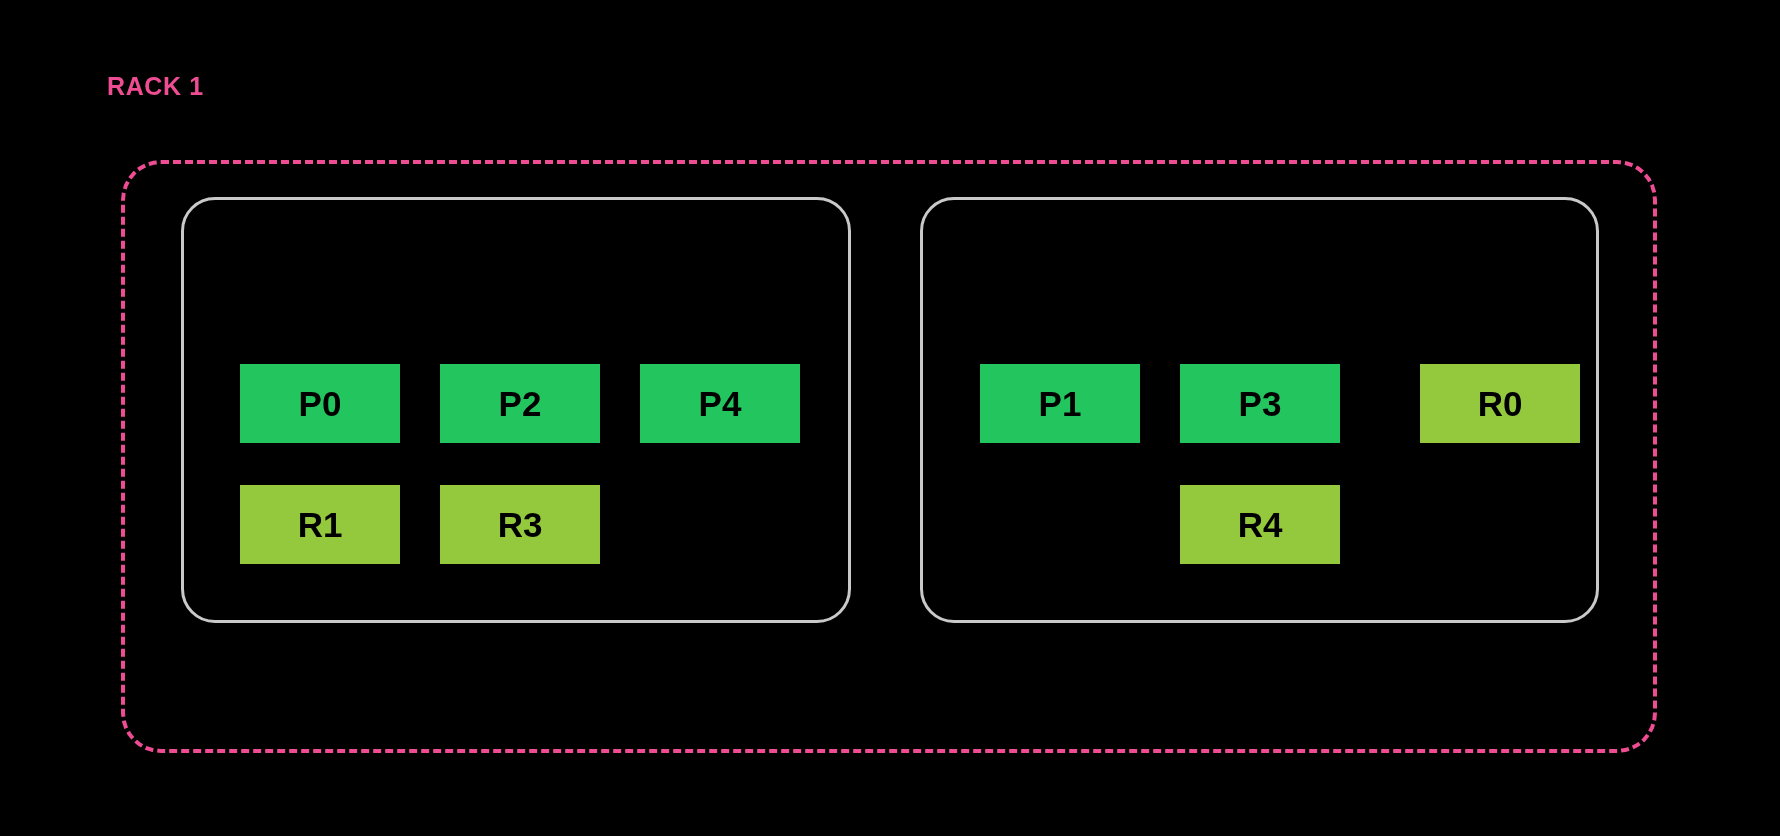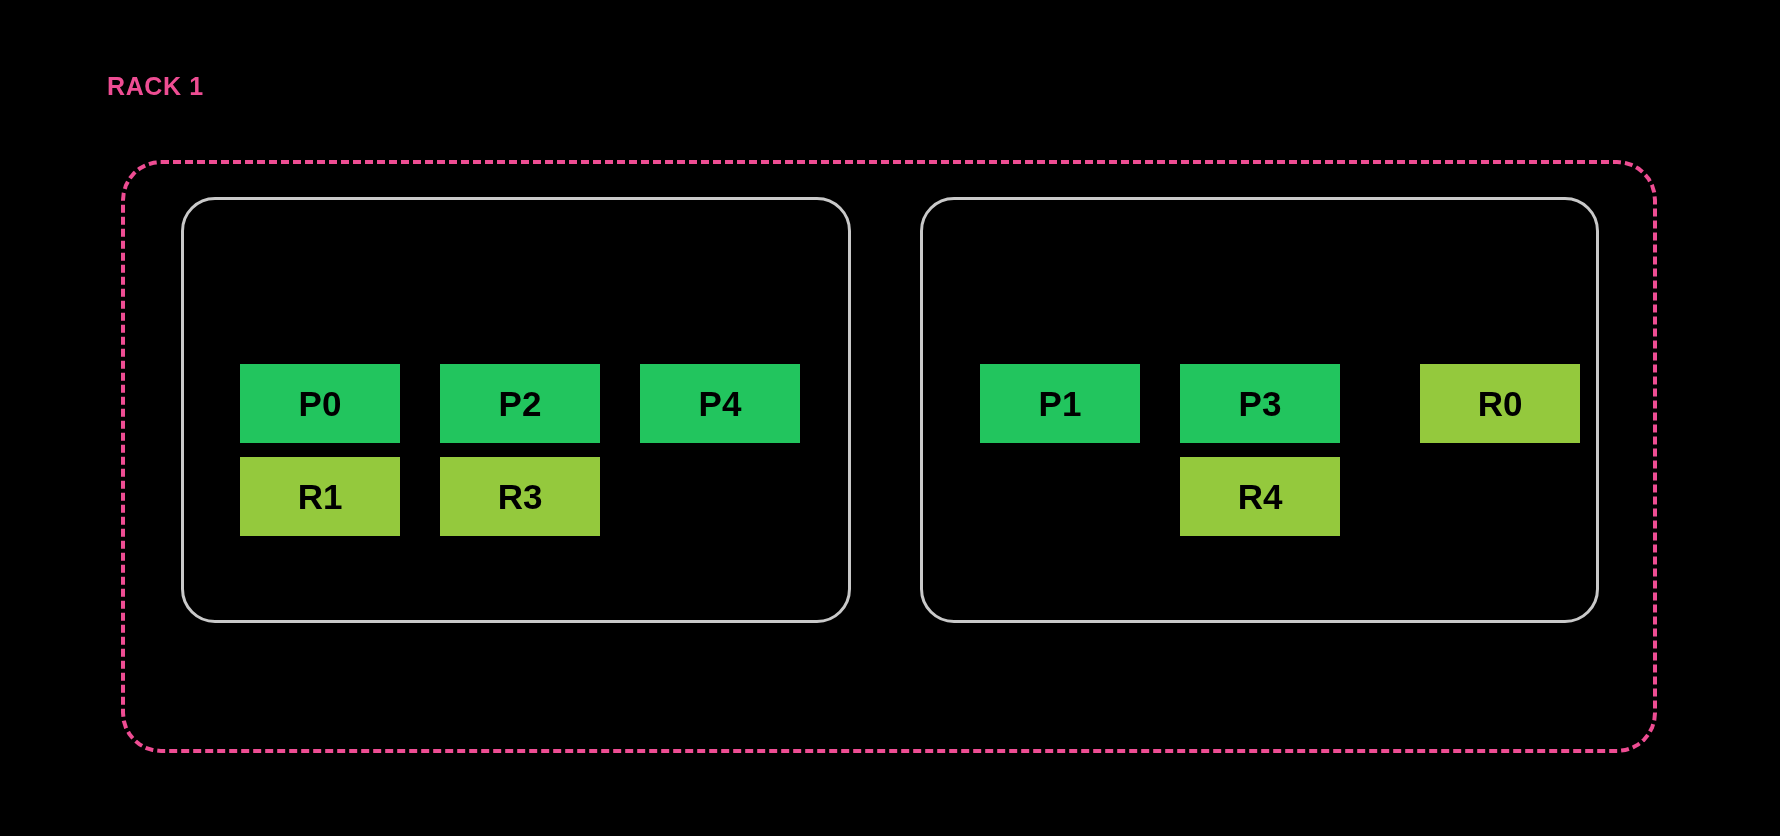--- a/index.html
+++ b/index.html
@@ -70,21 +70,21 @@
     font-weight: bold;
     color: #000000;
     line-height: 1;
     letter-spacing: 0px;
   }
   .shard.primary { background: #22c55e; }
   .shard.replica { background: #94c93d; }
 
   
   .row-primary { top: 364px; }
-  .row-replica { top: 457px; }
+  .row-replica { top: 485px; }
 
   
   .col-l0 { left: 240px; }
   .col-l1 { left: 440px; }
   .col-l2 { left: 640px; text-align: right; }
   
   .col-r0 { left: 980px; }
   .col-r1 { left: 1180px; }
   .col-r2 { left: 1420px; }
 </style>

